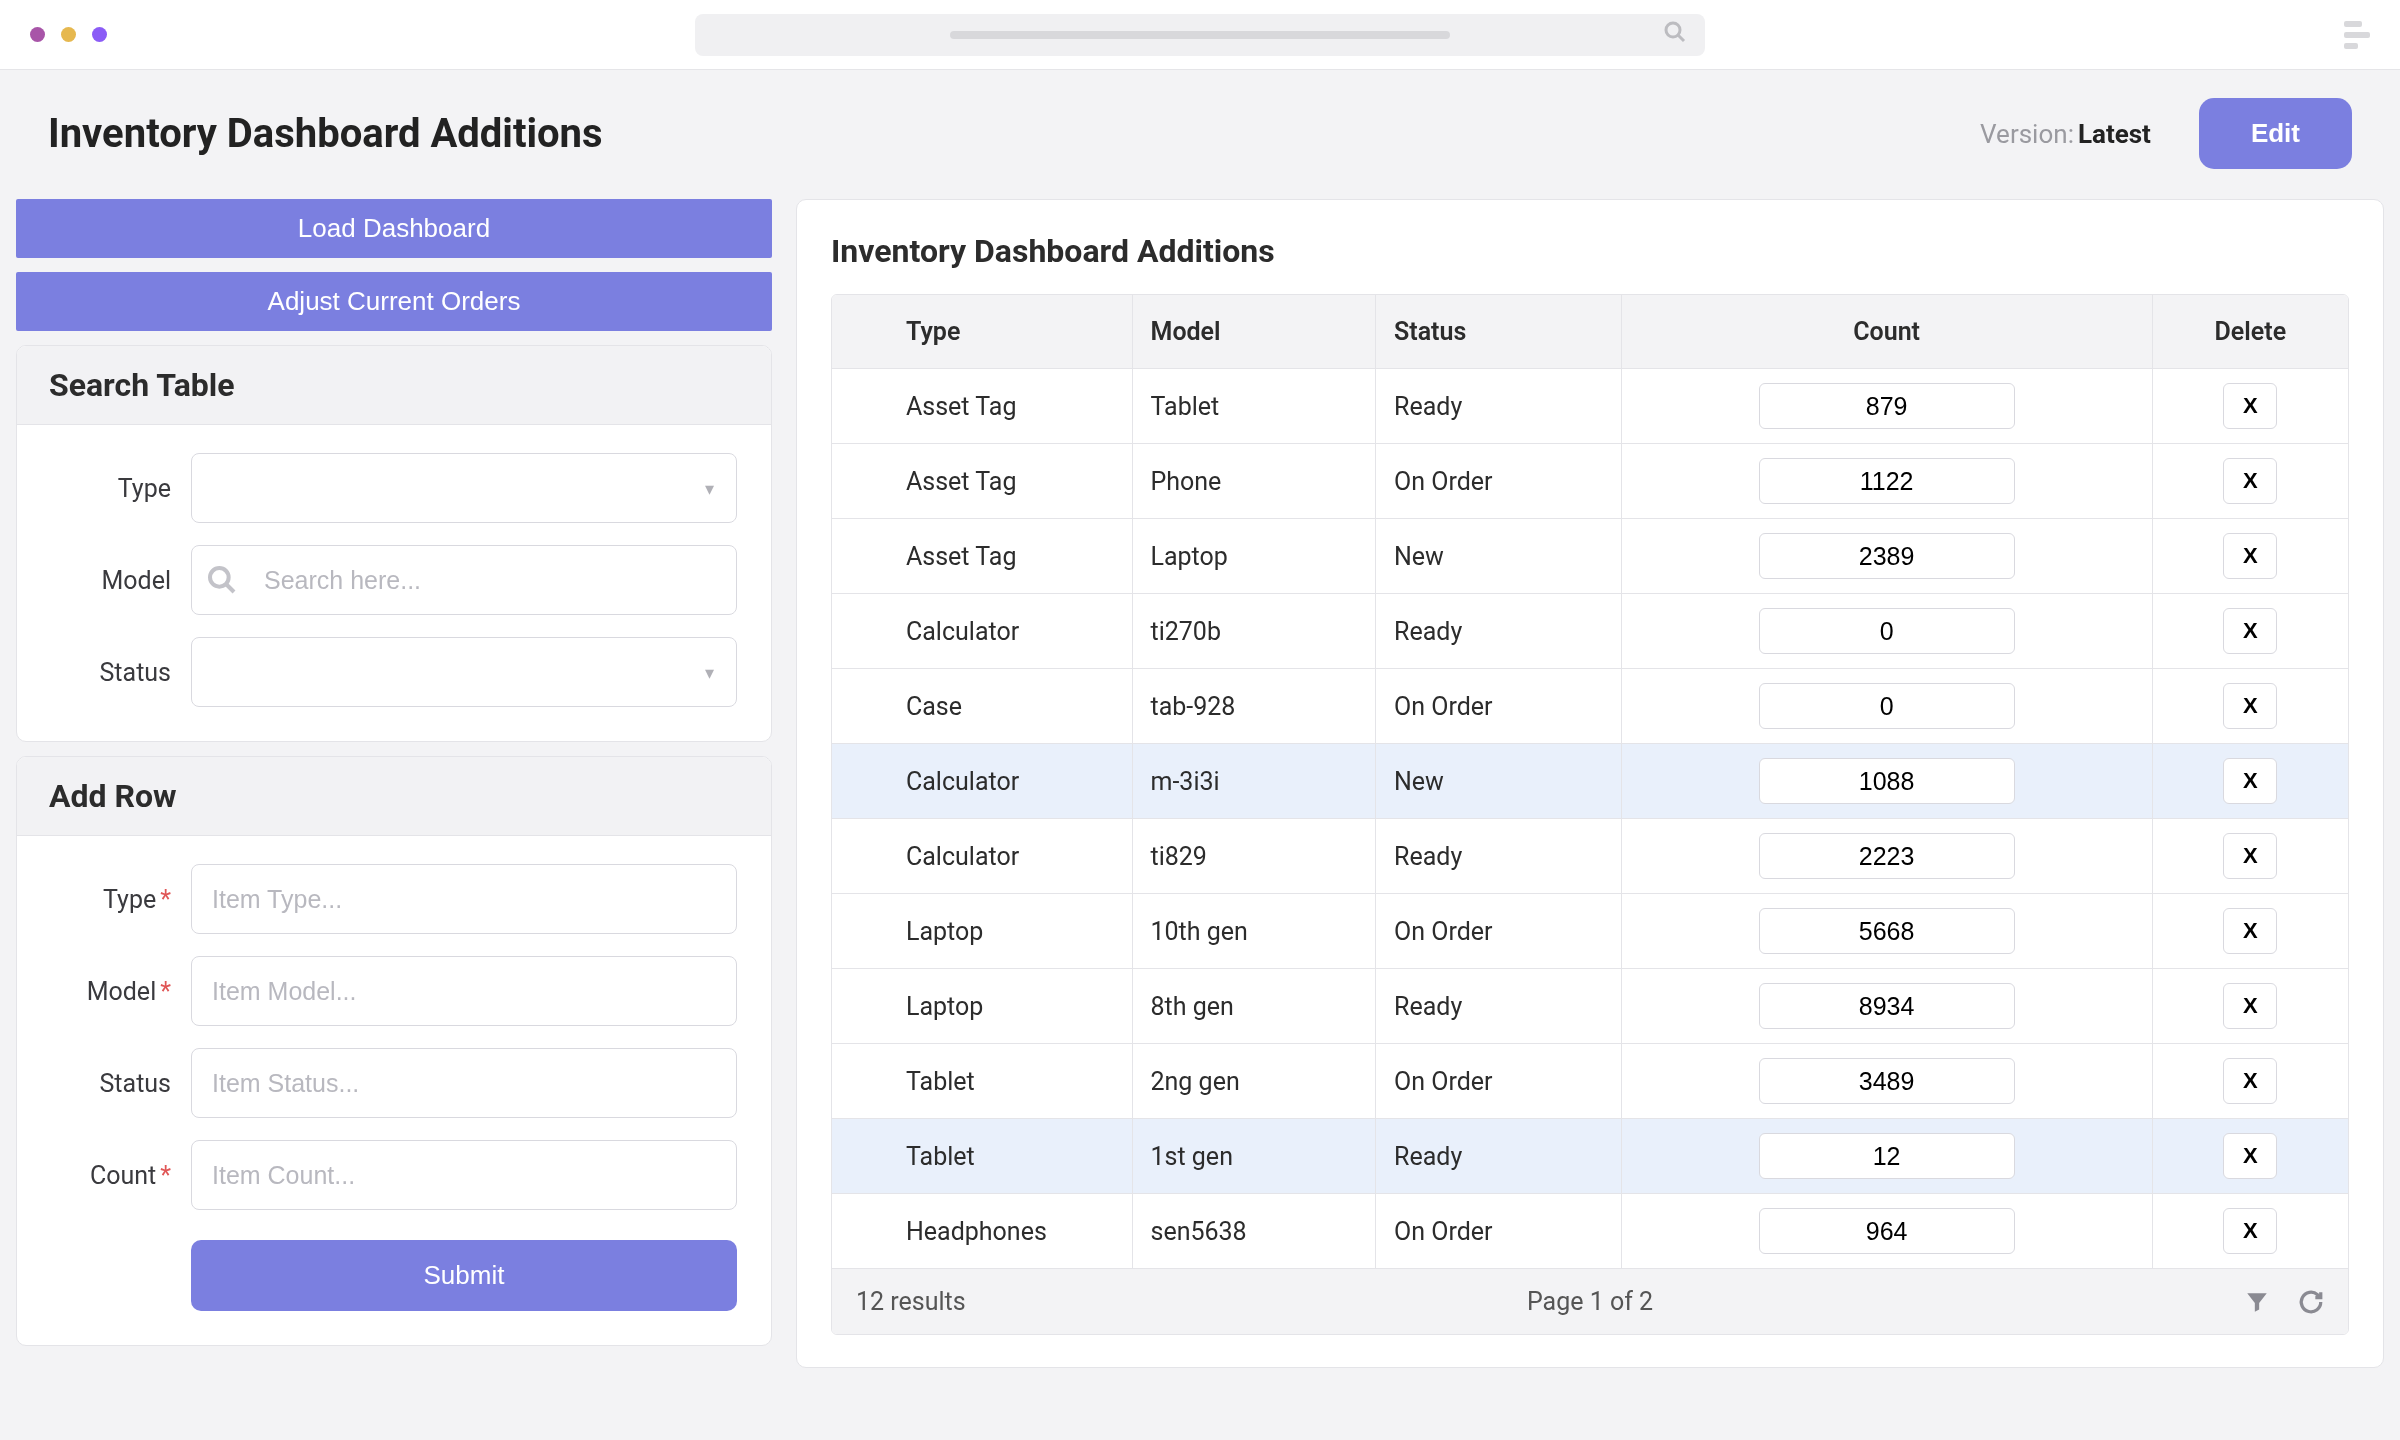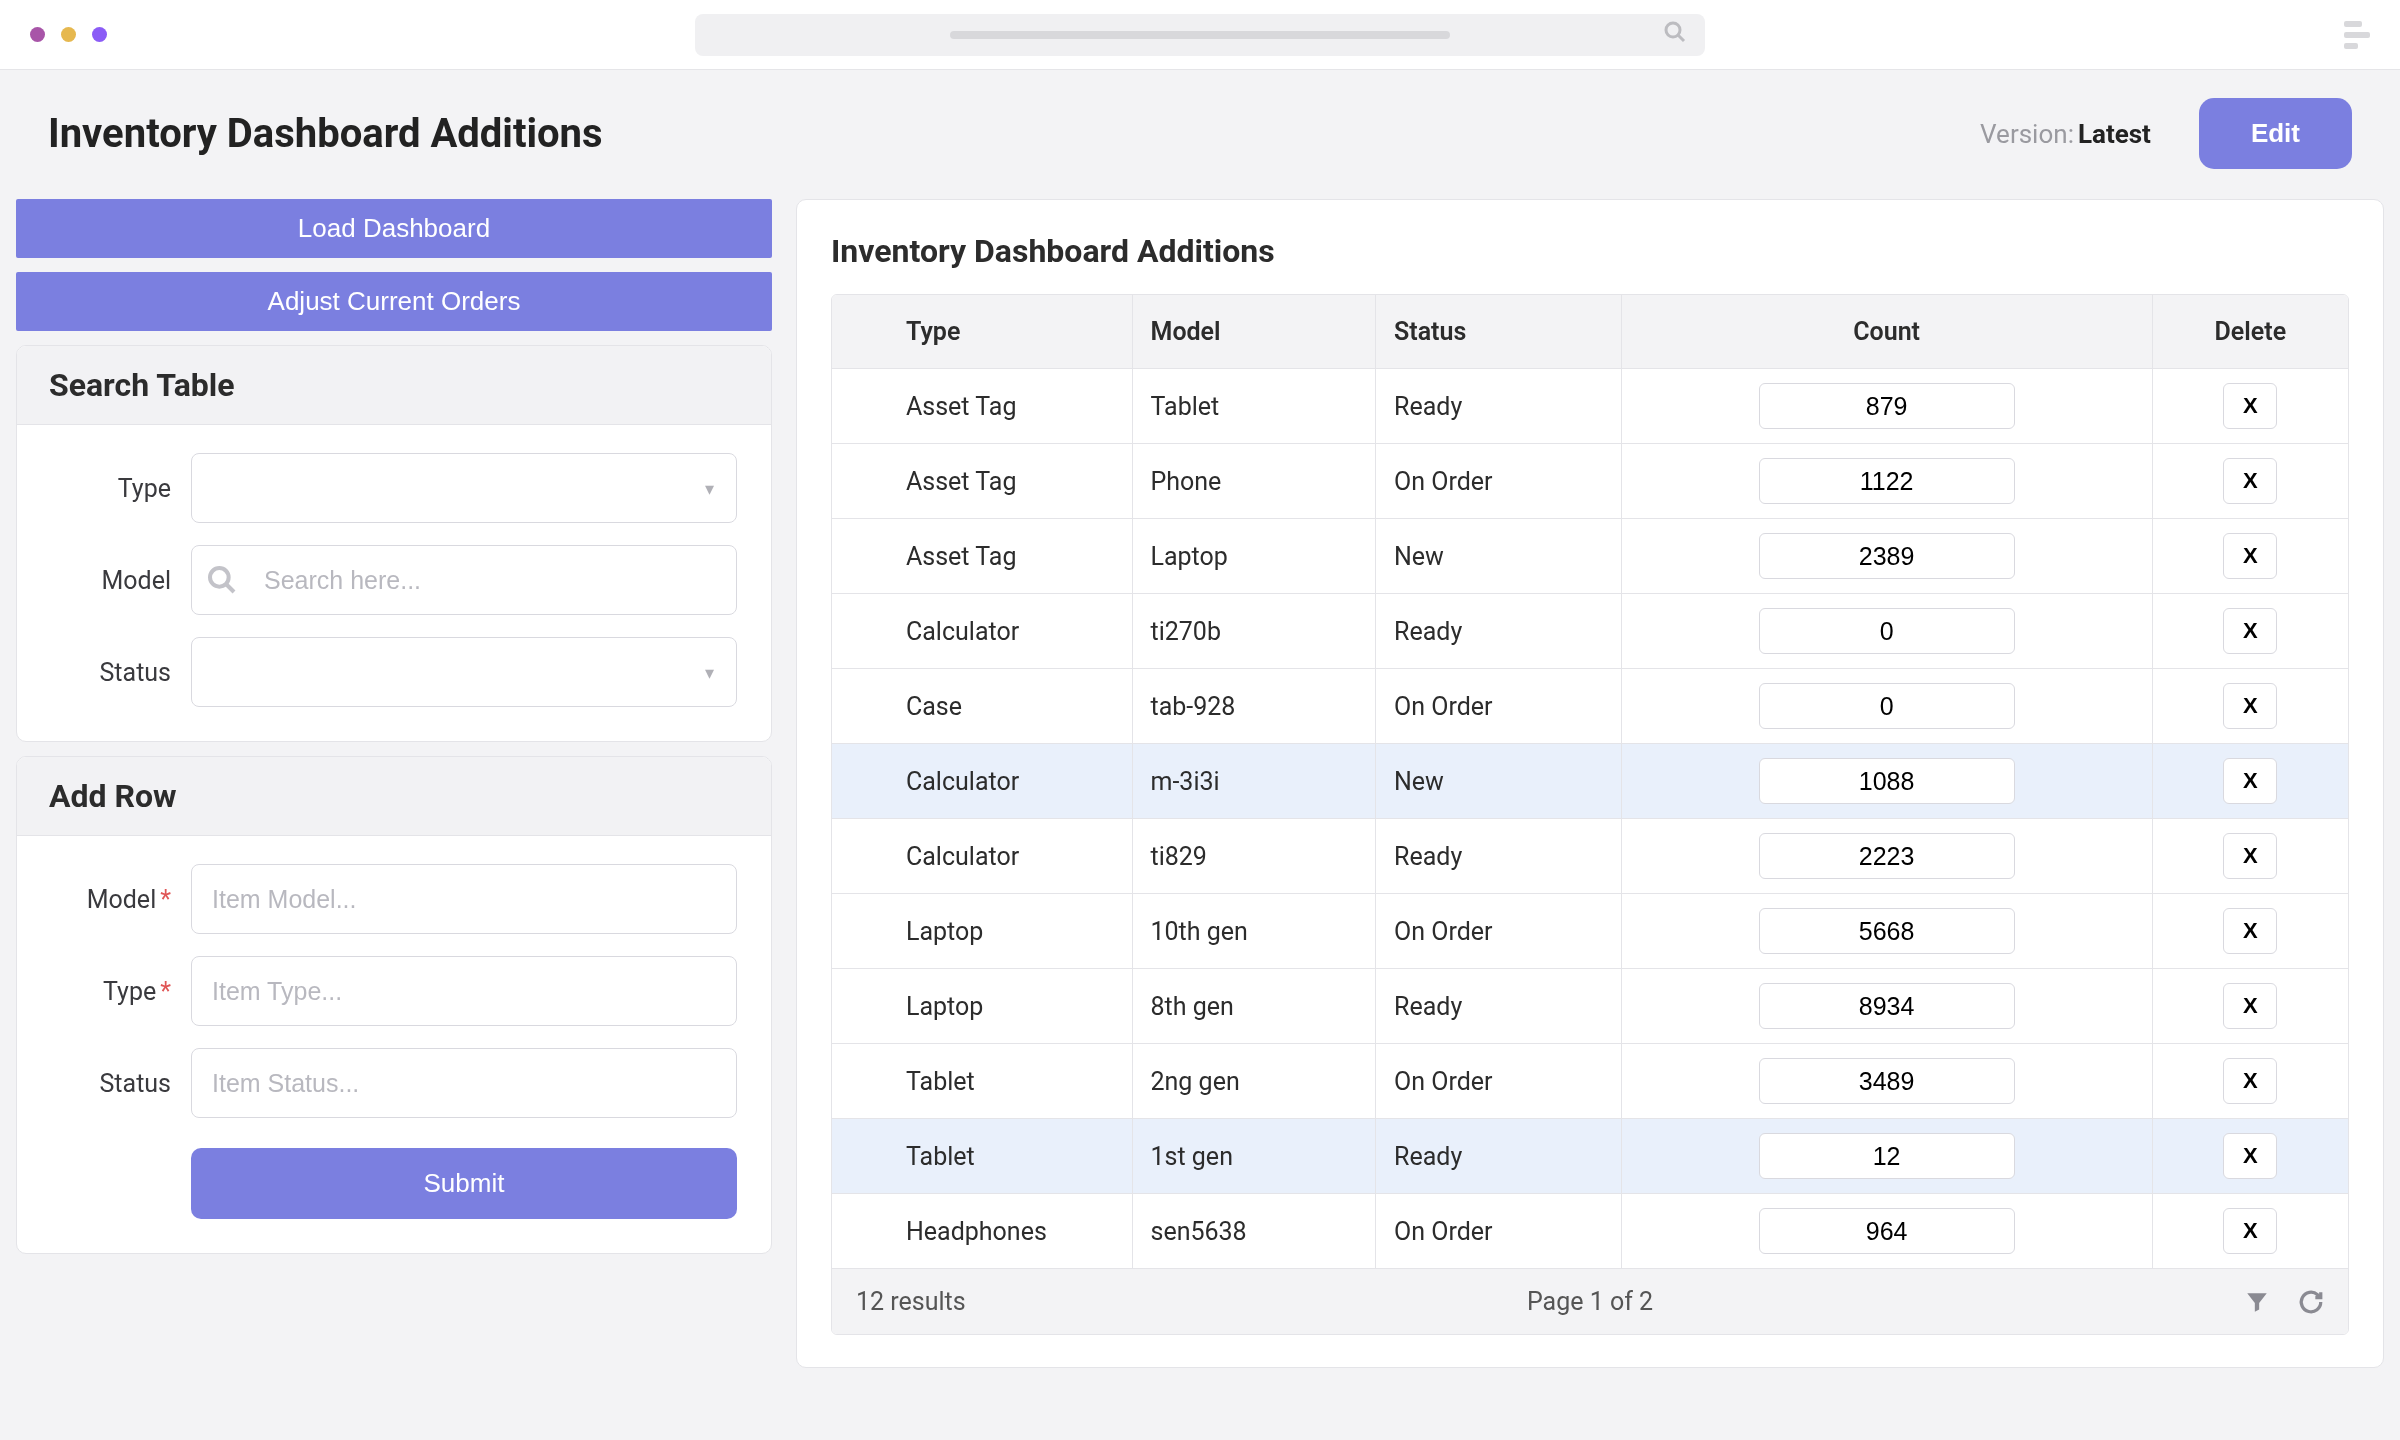--- a/index.html
+++ b/index.html
@@ -323,30 +323,34 @@
             <span class="select-caret">▾</span>
           </div>
         </div>
       </div>
     </div>
 
     <div class="panel">
       <div class="panel-head">Add Row</div>
       <div class="panel-body">
         <div class="form-row">
+          <div class="form-label"><span>Type</span><span class="req">*</span></div>
+          <input class="form-control" placeholder="Item Type..." style="">
+        </div>
+        <div class="form-row">
           <div class="form-label"><span>Model</span><span class="req">*</span></div>
           <input class="form-control" placeholder="Item Model..." style="">
         </div>
         <div class="form-row">
-          <div class="form-label"><span>Type</span><span class="req">*</span></div>
-          <input class="form-control" placeholder="Item Type..." style="">
-        </div>
-        <div class="form-row">
           <div class="form-label">Status</div>
           <input class="form-control" placeholder="Item Status..." style="">
+        </div>
+        <div class="form-row">
+          <div class="form-label"><span>Count</span><span class="req">*</span></div>
+          <input class="form-control" placeholder="Item Count..." style="">
         </div>
         <button class="submit-btn">Submit</button>
       </div>
     </div>
   </div>
 
   <div class="main">
     <div class="main-title">Inventory Dashboard Additions</div>
     <div class="table-wrap">
       <table>

